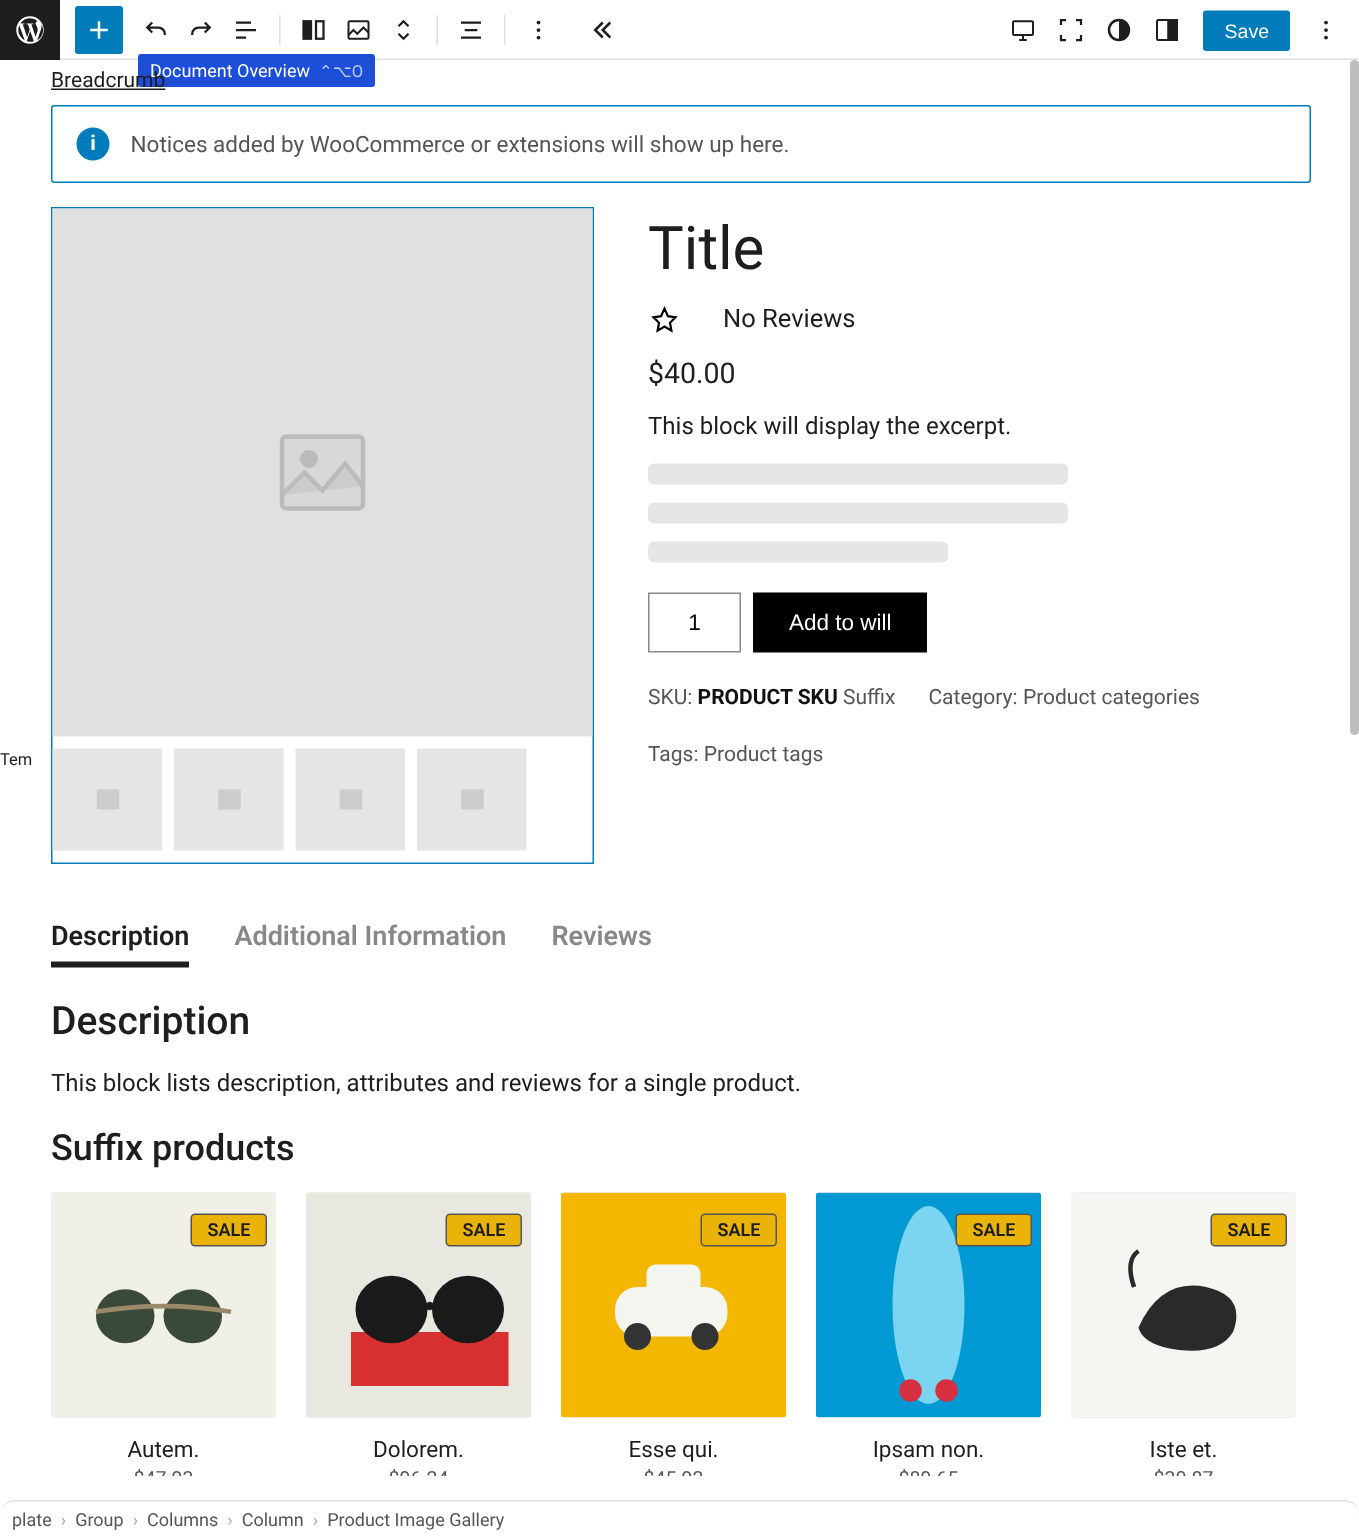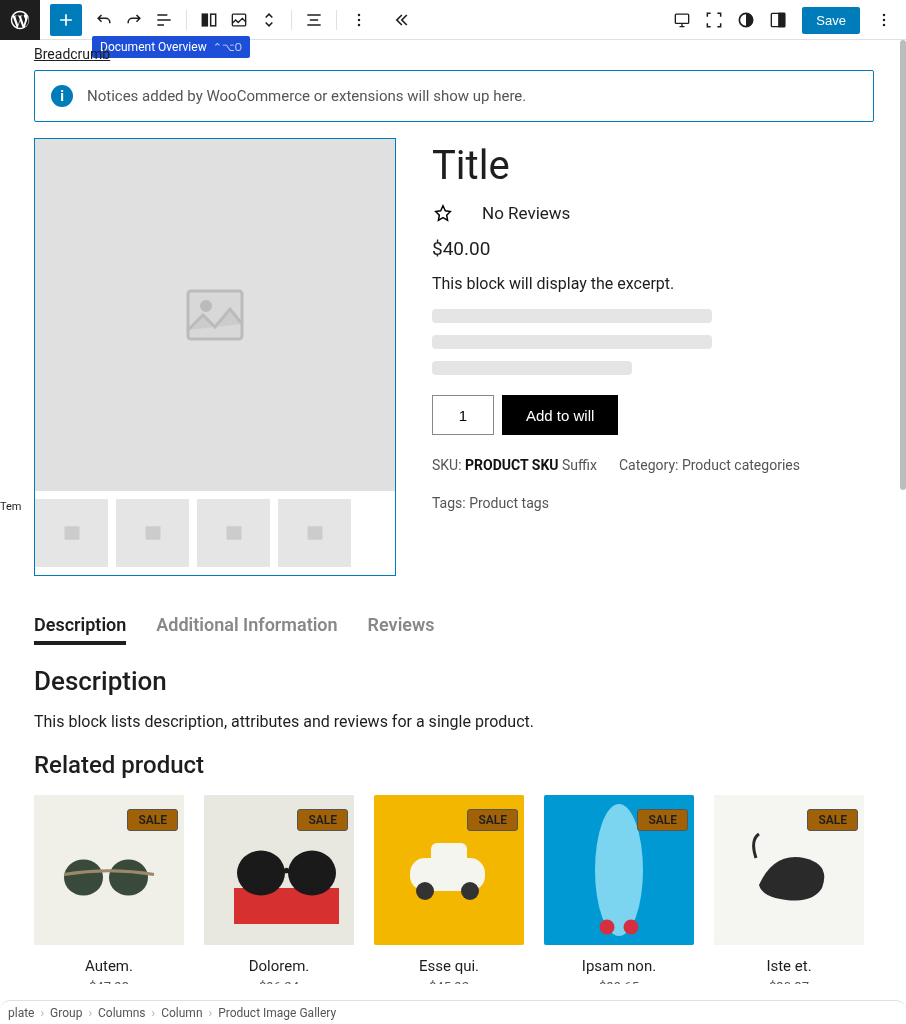--- a/index.html
+++ b/index.html
@@ -48,21 +48,21 @@
 .meta-row { display: flex; gap: 22px; font-size: 14px; color: #555; flex-wrap: wrap; }
 .meta-row .sku-val { font-weight: 700; color: #111; }
 .tabs { display: flex; gap: 30px; border-bottom: 1px solid transparent; margin-top: 32px; }
 .tab { font-size: 18px; color: #888; padding: 6px 0; cursor: pointer; font-weight: 600; }
 .tab.active { color: #1e1e1e; border-bottom: 4px solid #1e1e1e; }
 .desc-heading { font-size: 26px; font-weight: 500; margin: 20px 0 16px; }
 .desc-text { font-size: 16px; margin-bottom: 20px; }
 .related-heading { font-size: 24px; font-weight: 500; margin-bottom: 16px; }
 .products { display: flex; gap: 20px; }
 .product-card { width: 150px; text-align: center; position: relative; }
-.sale-badge { position: absolute; top: 14px; right: 6px; border: 1px solid #555; background: #a16207; font-size: 12px; font-weight: 600; padding: 3px 10px; border-radius: 3px; }
+.sale-badge { position: absolute; top: 14px; right: 6px; border: 1px solid #555; background: #eab308; font-size: 12px; font-weight: 600; padding: 3px 10px; border-radius: 3px; }
 .card-img { width: 150px; height: 150px; background: #ddd; border-radius: 2px; display: flex; align-items: center; justify-content: center; overflow: hidden; }
 .card-name { font-size: 15px; margin: 12px 0 4px; }
 .card-price { font-size: 13px; color: #555; margin-bottom: 12px; }
 .bottom-breadcrumb { position: fixed; bottom: 0; left: 0; width: 906px; height: 24px; background: #fff; border-top: 1px solid #e0e0e0; display: flex; align-items: center; padding: 0 8px; font-size: 12px; color: #555; gap: 6px; border-radius: 10px; }
 .bottom-breadcrumb .sep { color: #aaa; }
 .content-wrap { padding: 0 32px 50px 0; }
 .scroll-indicator { position: absolute; right: 0; top: 0; width: 6px; height: 450px; background: #bdbdbd; border-radius: 3px; }
 
 .pimg { width: 100%; height: 100%; }
 </style>
@@ -245,21 +245,21 @@
 
     <div class="tabs">
       <div class="tab active">Description</div>
       <div class="tab">Additional Information</div>
       <div class="tab">Reviews</div>
     </div>
 
     <h2 class="desc-heading">Description</h2>
     <p class="desc-text">This block lists description, attributes and reviews for a single product.</p>
 
-    <h2 class="related-heading">Related product</h2>
+    <h2 class="related-heading">Suffix products</h2>
     <div class="products">
       <div class="product-card">
         <div class="sale-badge">SALE</div>
         <div class="card-img">
               <svg class="pimg" viewBox="0 0 100 100">
                 <rect width="100" height="100" fill="#f0efe8"></rect>
                 <ellipse cx="33" cy="55" rx="13" ry="12" fill="#3a4a3a"></ellipse>
                 <ellipse cx="63" cy="55" rx="13" ry="12" fill="#3a4a3a"></ellipse>
                 <path d="M20 53 Q50 48 80 53" stroke="#9a8a6a" stroke-width="2" fill="none"></path>
               </svg>

